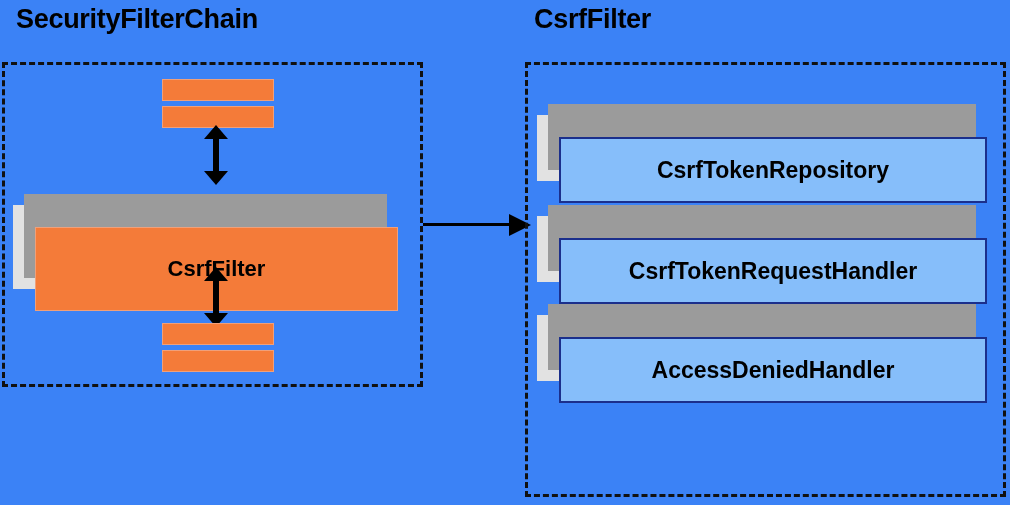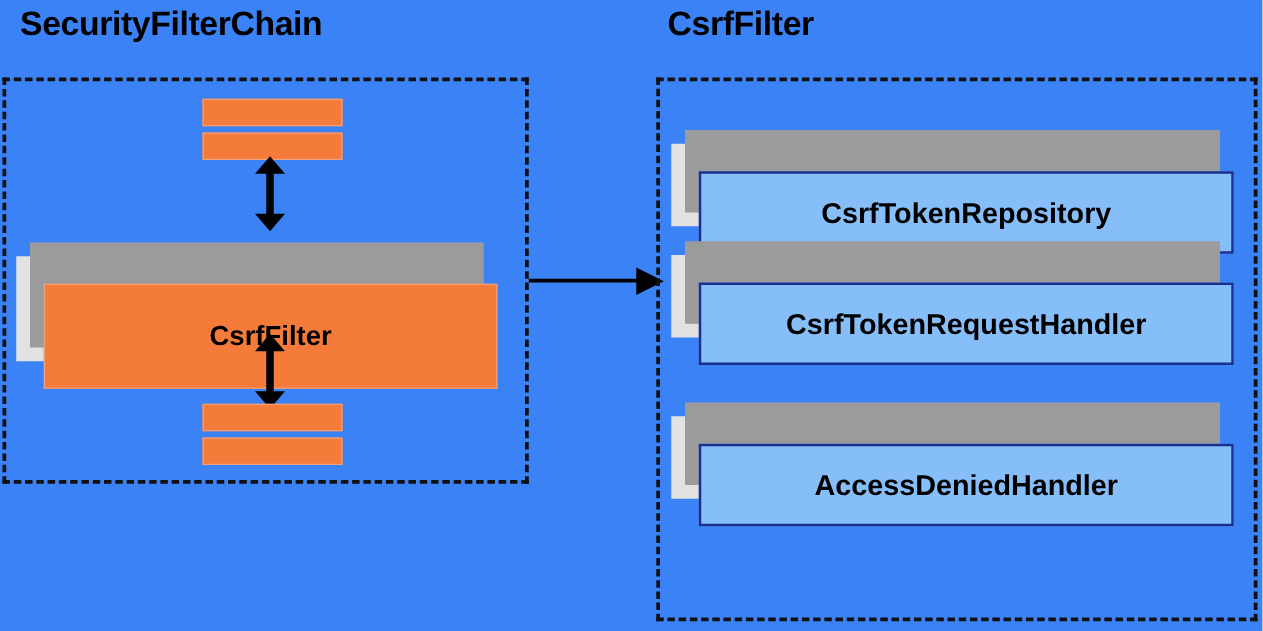--- a/index.html
+++ b/index.html
@@ -103,22 +103,22 @@
     border: 2px solid #1b2f8c;
   }
   .blue .face .label { font-size: 23px; }
 
   .blue-card {
     left: 559px;
     width: 428px;
     height: 66px;
   }
   #blue-card-0 { top: 93px; }
-  #blue-card-1 { top: 182px; padding-left: 36px; }
-  #blue-card-2 { top: 311px; }
+  #blue-card-1 { top: 194px; padding-left: 36px; }
+  #blue-card-2 { top: 293px; }
   #blue-card-3 { top: 393px; }
 
   
   .arrow-v {
     position: absolute;
     width: 24px;
   }
   .arrow-v .shaft {
     position: absolute;
     left: 9px;

